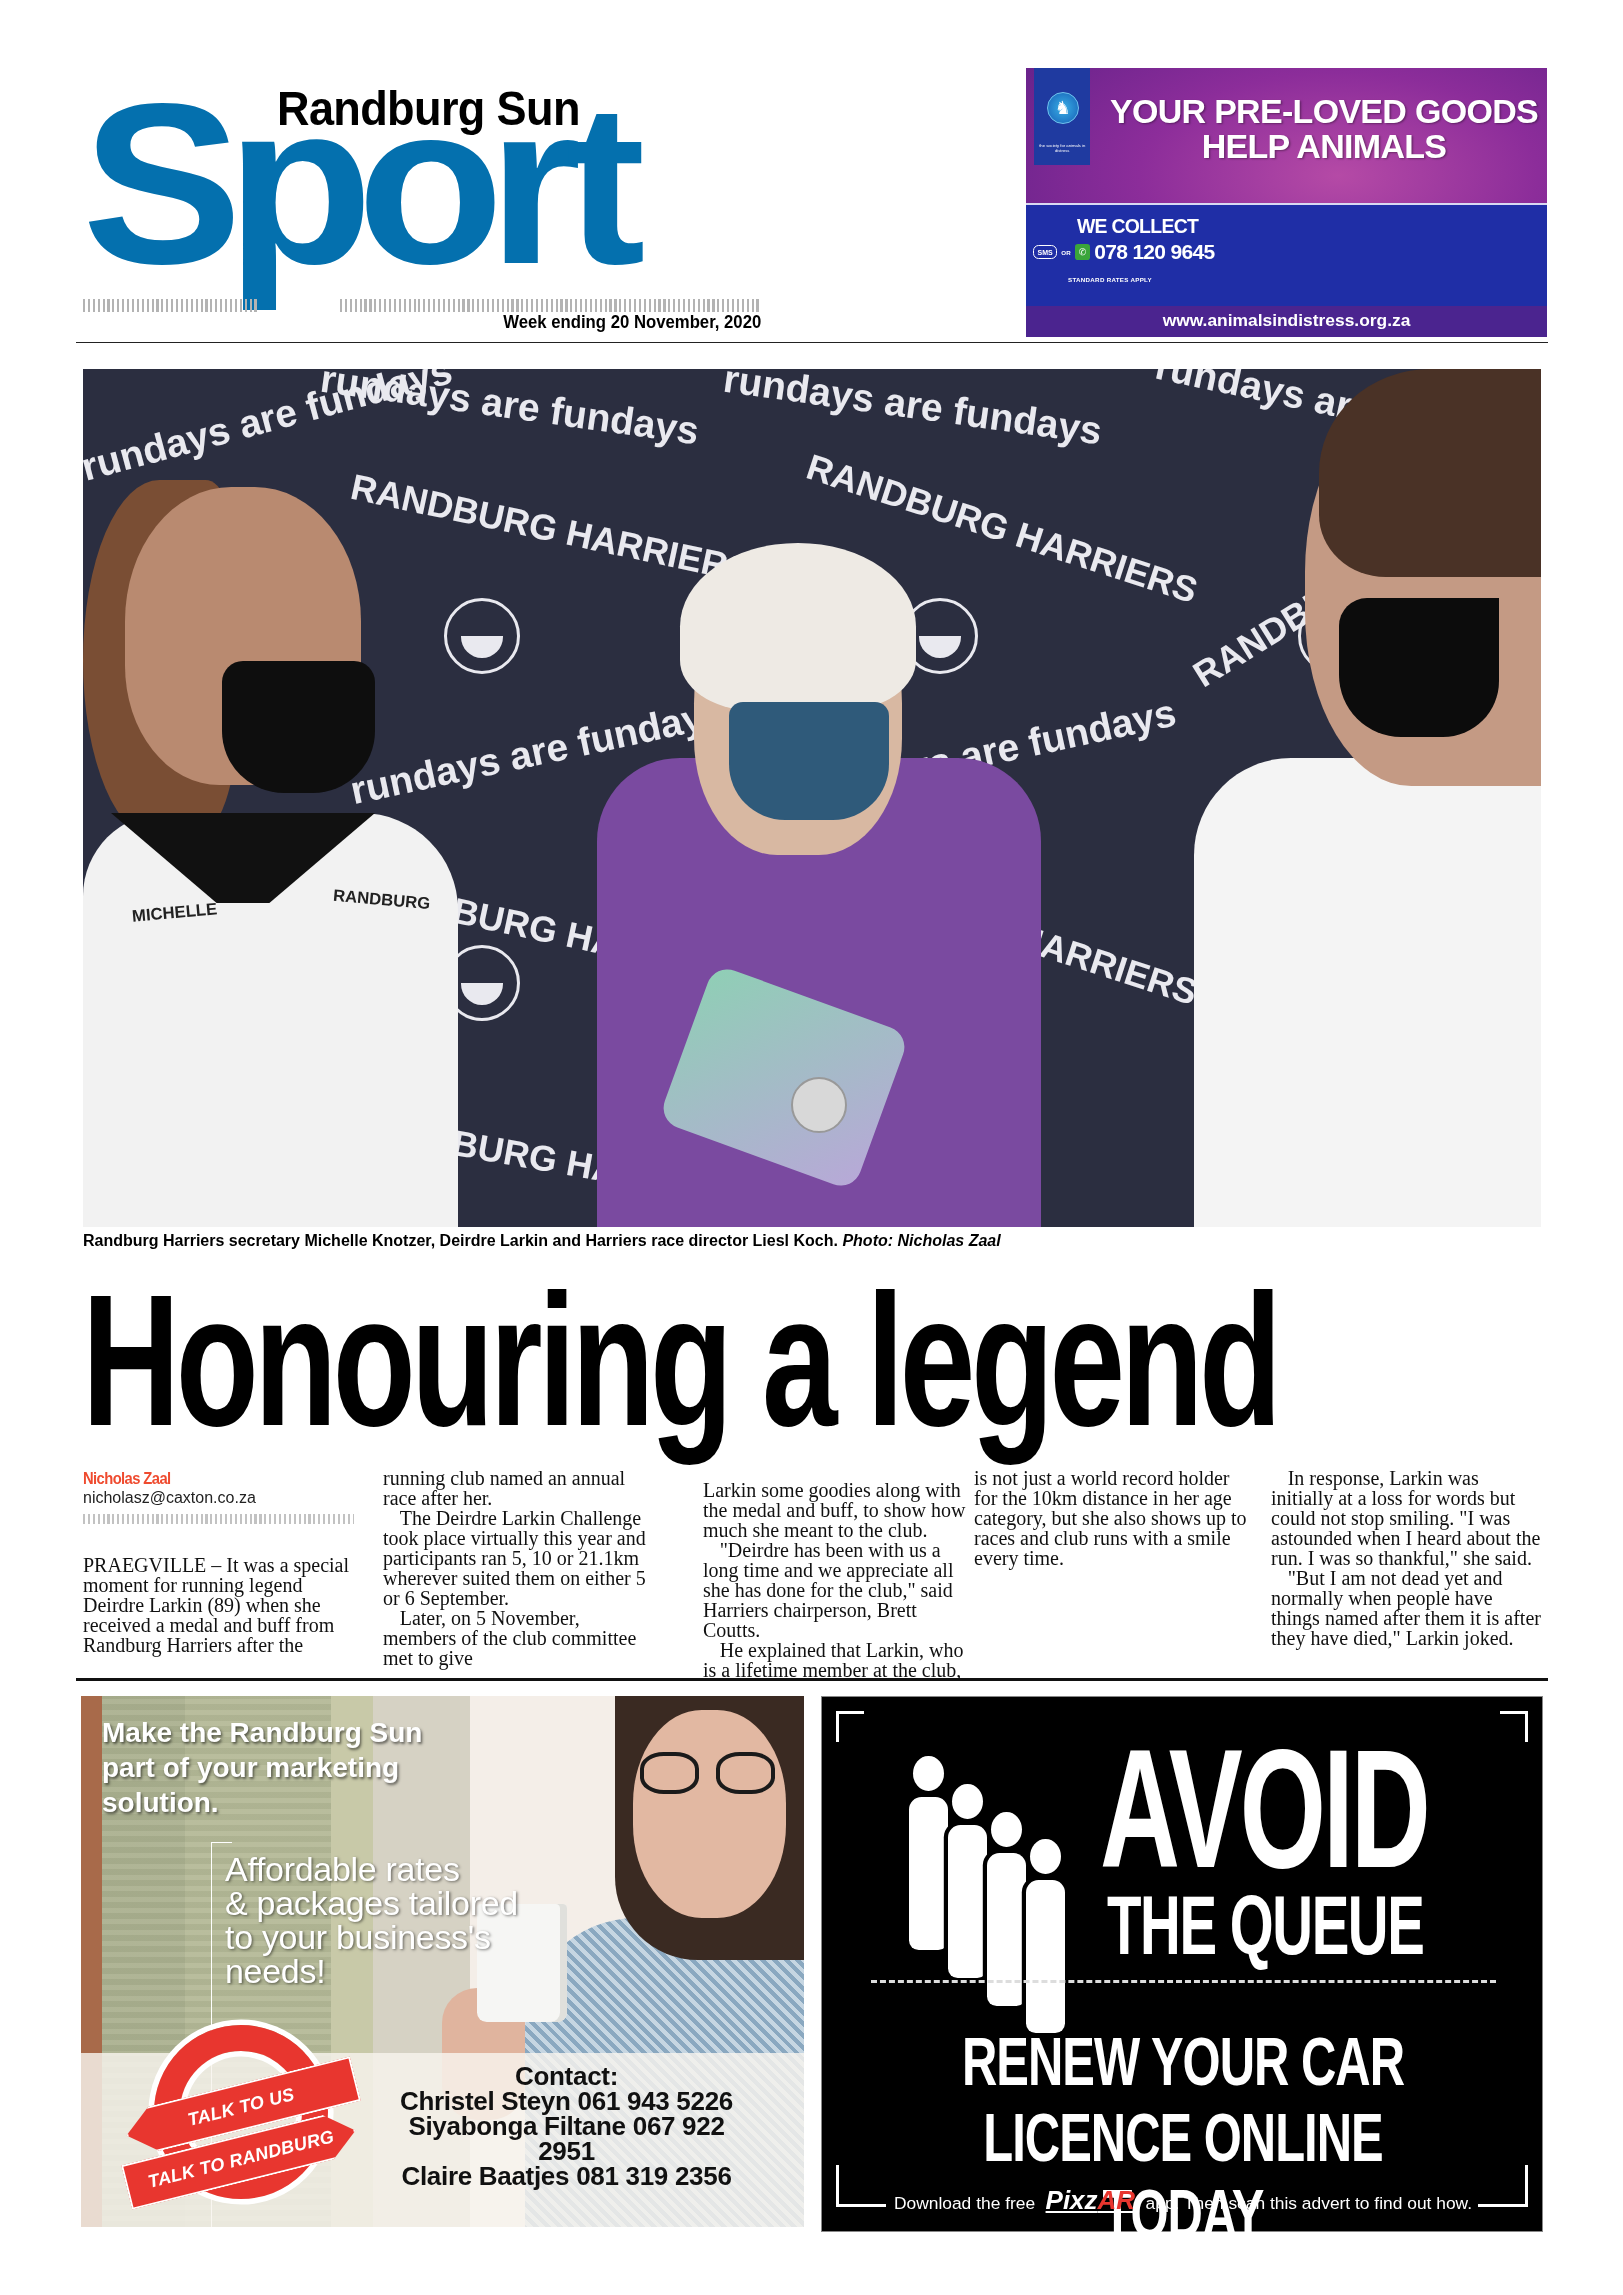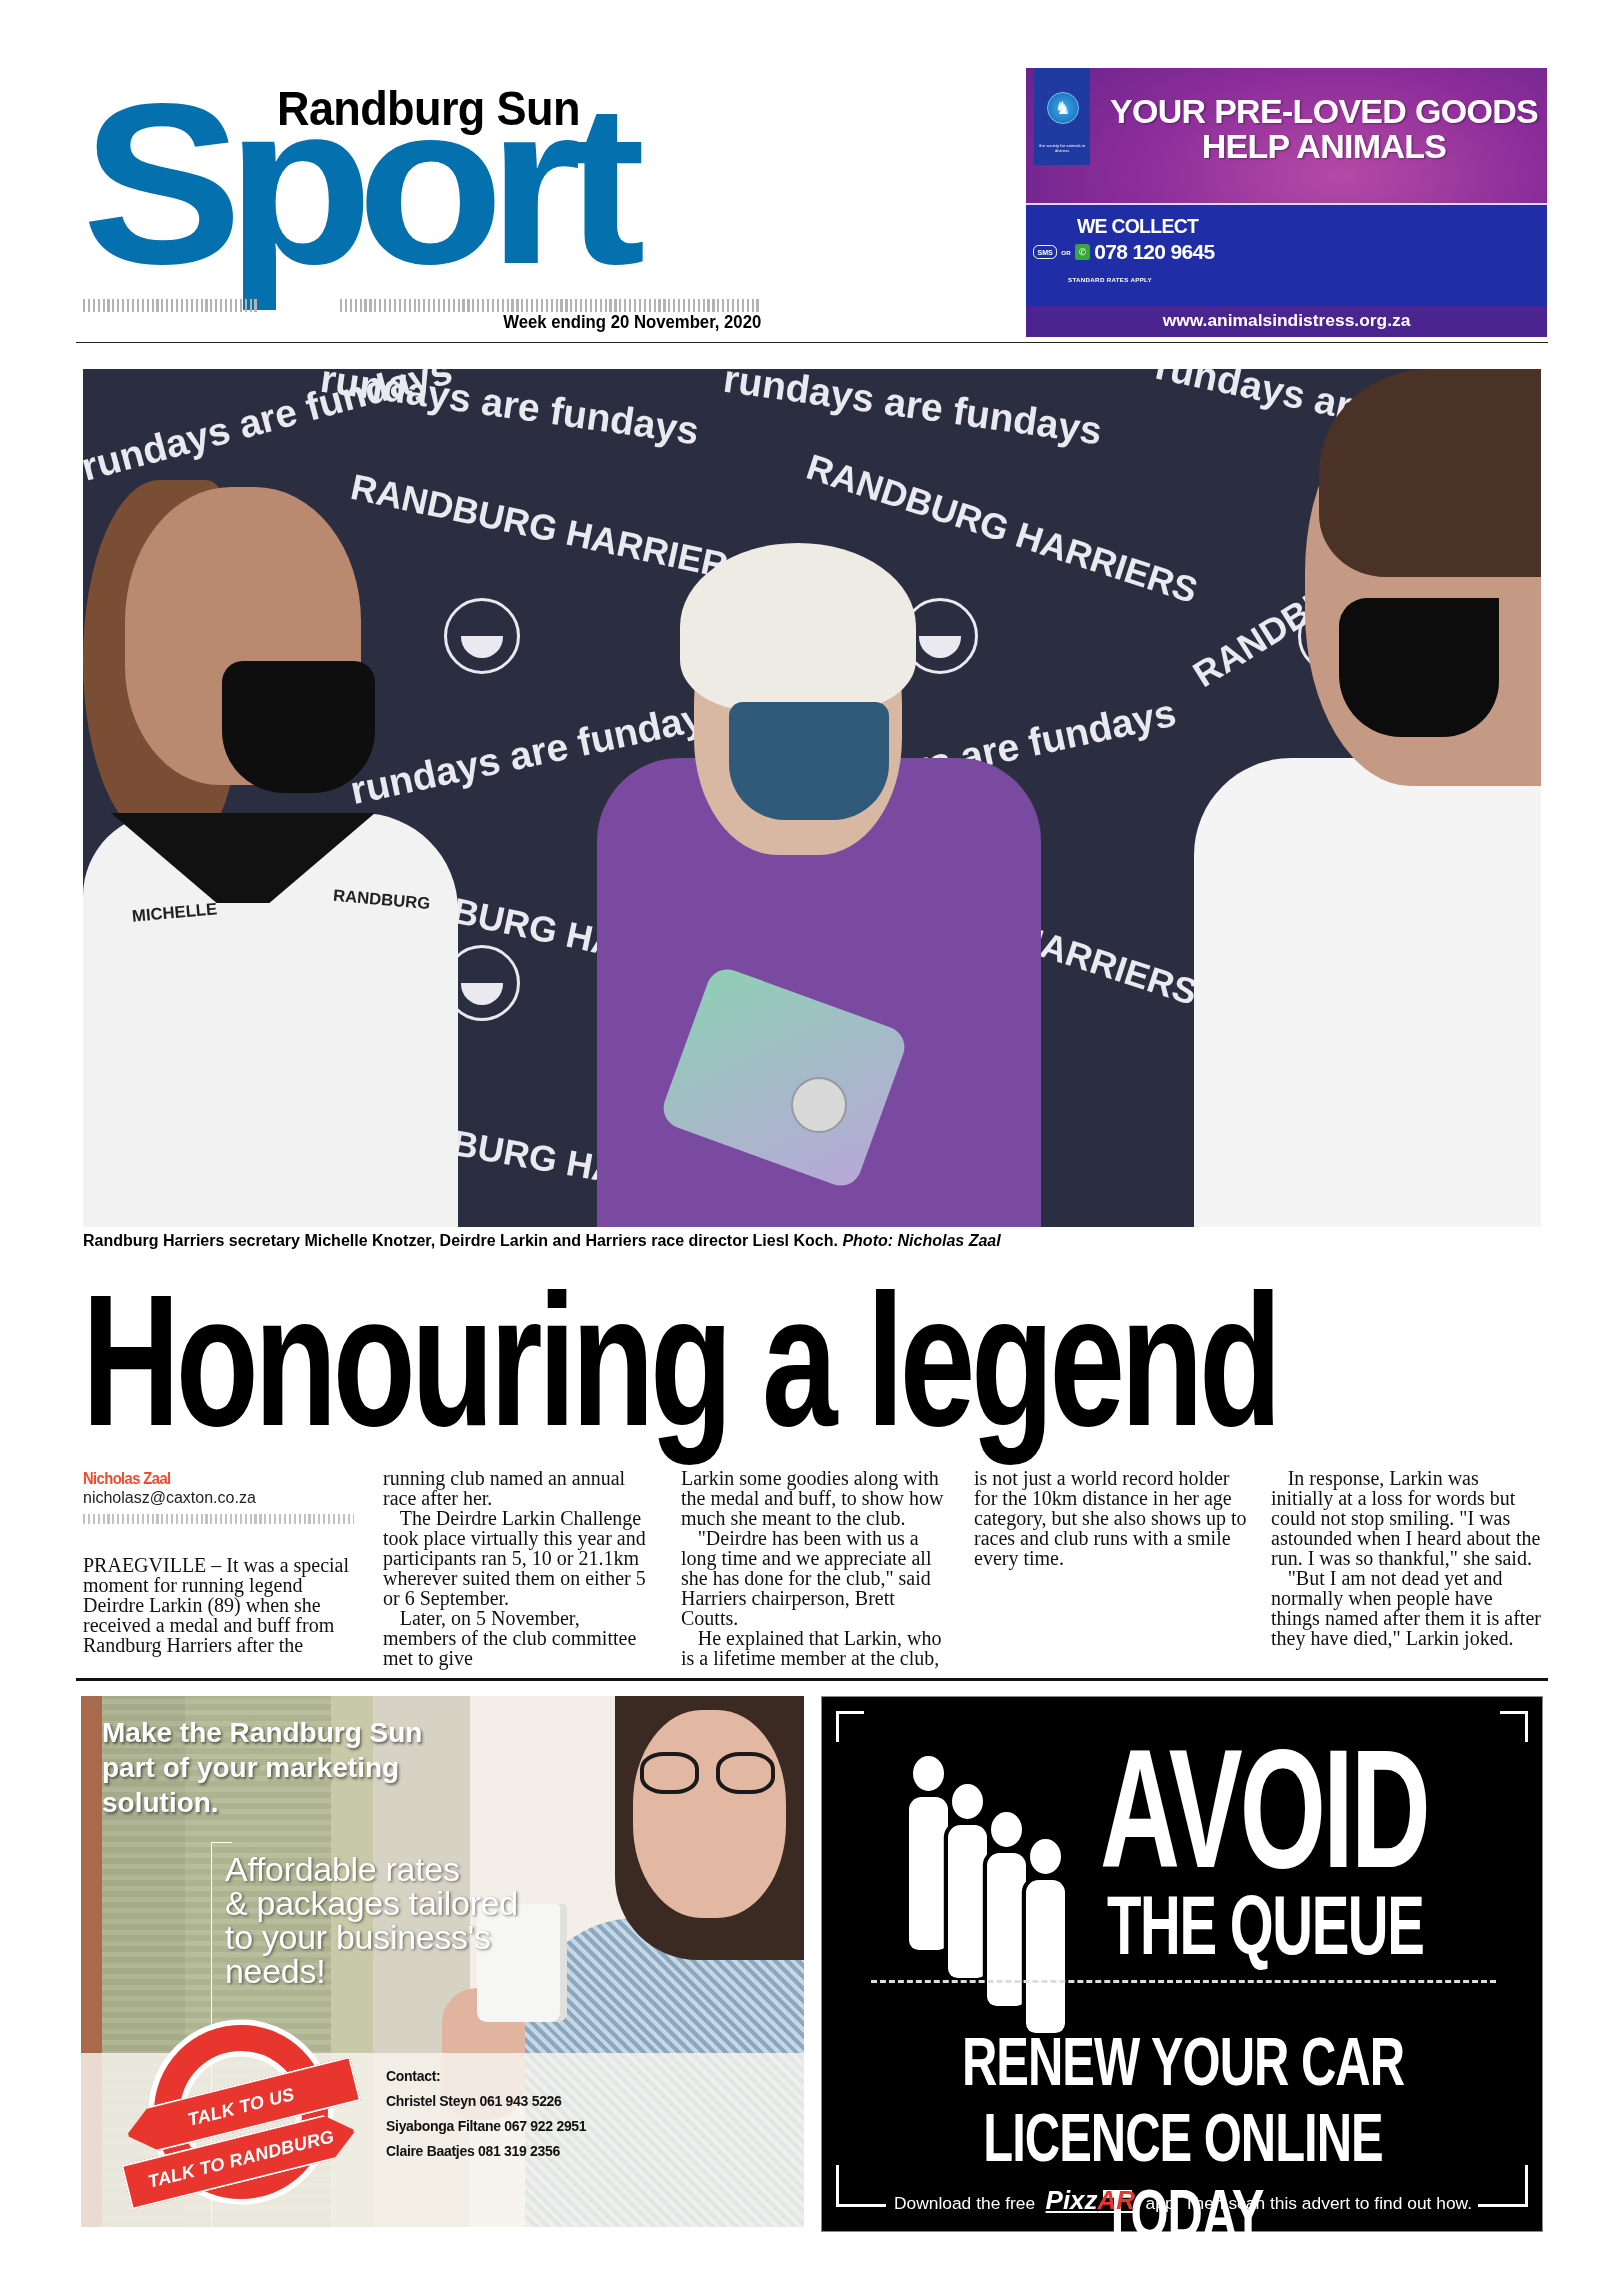--- a/index.html
+++ b/index.html
@@ -95,21 +95,21 @@
   .article { position: absolute; left: 83px; top: 1468px; width: 1465px; height: 187px; }
   .byline-name { position: absolute; left: 0; top: 0; color: #ef4b2f; font-weight: 700; font-size: 17.4px; letter-spacing: -0.7px; transform: scaleX(0.85); transform-origin: left top; }
   .byline-email { position: absolute; left: 0; top: 21px; color: #222; font-size: 16px; }
   .byline-rule { position: absolute; left: 0; top: 46px; width: 271px; height: 9.7px;
     background: repeating-linear-gradient(90deg, #c2c2c2 0 2.1px, transparent 2.1px 4.9px); }
   .col { position: absolute; top: 0; width: 274px; font-family: "Liberation Serif", serif; font-size: 20px; line-height: 20px; color: #111; }
   .col p { margin: 0; }
   .col p.indent { text-indent: 16.7px; }
   .col1 { left: 0; top: 87px; }
   .col2 { left: 300px; }
-  .col3 { left: 598px; }
+  .col3 { left: 620px; margin-top: 12px; }
   .col4 { left: 891px; }
   .col5 { left: 1188px; }
 
   .mid-rule { position: absolute; left: 76px; top: 1678px; width: 1472px; height: 2.8px; background: #111; }
 
   
   .ad-bl { position: absolute; left: 81px; top: 1696px; width: 723px; height: 531px; overflow: hidden;
     background: linear-gradient(90deg, #a86a4a 0 21px, #9aa084 21px 104px, #c8c9a8 104px 292px, #d6d2c4 292px 389px, #f4eee8 389px 100%); }
   .ad-bl .shutter { position: absolute; left: 21px; top: 0; width: 229px; height: 531px;
     background: repeating-linear-gradient(0deg, #a7ad8c 0 5.6px, #b5ba9a 5.6px 11px); opacity: .8; }
@@ -121,21 +121,21 @@
     background: repeating-linear-gradient(45deg, #8aa8c0 0 4.2px, #c6d6e2 4.2px 8.3px); border-radius: 111px 0 0 0; }
   .ad-bl .mug { position: absolute; left: 396px; top: 208px; width: 90px; height: 118px; background: #f6f6f4; border-radius: 4.2px 4.2px 9.7px 9.7px;
     box-shadow: inset -7px 0 0 #e0e0dc; }
   .ad-bl .hand { position: absolute; left: 361px; top: 292px; width: 83px; height: 132px; background: #e0b49e; border-radius: 35px; }
   .ad-bl .title { position: absolute; left: 21px; top: 19.4px; color: #fff; font-weight: 700; font-size: 28px; line-height: 35px;
     text-shadow: 1.4px 2.1px 2.8px rgba(0,0,0,.55); white-space: pre-line; }
   .ad-bl .bracket { position: absolute; left: 130px; top: 146px; width: 21px; height: 389px; border-left: 1.4px solid #fff; border-top: 1.4px solid #fff; }
   .ad-bl .sub { position: absolute; left: 144px; top: 156px; color: #fff; font-size: 34px; line-height: 34px; letter-spacing: -0.3px;
     text-shadow: 1.4px 1.4px 2.8px rgba(0,0,0,.5); white-space: pre-line; }
   .ad-bl .contact-panel { position: absolute; left: 0; top: 357px; width: 723px; height: 174px; background: rgba(248,244,238,.82); }
-  .ad-bl .contact { position: absolute; left: 305px; top: 368px; width: 361px; text-align: left; font-weight: 700; font-size: 14px; line-height: 25px; color: #111; letter-spacing: -0.3px; }
+  .ad-bl .contact { position: absolute; left: 305px; top: 368px; width: 361px; text-align: center; font-weight: 700; font-size: 26px; line-height: 25px; color: #111; letter-spacing: -0.3px; }
   .ad-bl .roundel { position: absolute; left: 42px; top: 312px; width: 236px; height: 236px; }
   .ad-bl .ring { position: absolute; left: 31px; top: 17.4px; width: 174px; height: 174px; border-radius: 50%; border: 26px solid #e8362f; box-shadow: 0 0 0 5.6px #fff inset, 0 0 0 5.6px #fff; }
   .ad-bl .banner { position: absolute; left: 0; width: 236px; height: 46px; background: #e8362f; color: #fff; font-weight: 700; font-style: italic;
     font-size: 18px; display: flex; align-items: center; justify-content: center; letter-spacing: 0.3px; border: 2.1px solid #fff; }
   .ad-bl .banner1 { top: 76px; transform: rotate(-14deg); clip-path: polygon(0 50%, 12% 0, 100% 0, 100% 100%, 12% 100%); }
   .ad-bl .banner2 { top: 128px; transform: rotate(-14deg); clip-path: polygon(0 0, 88% 0, 100% 50%, 88% 100%, 0 100%); }
 
   
   .ad-br { position: absolute; left: 821px; top: 1696px; width: 722px; height: 536px; background: #000; border: 1.4px solid #888; color: #fff; }
   .ad-br .corner { position: absolute; width: 28px; height: 30.5px; border-color: #fff; border-style: solid; border-width: 0; }

